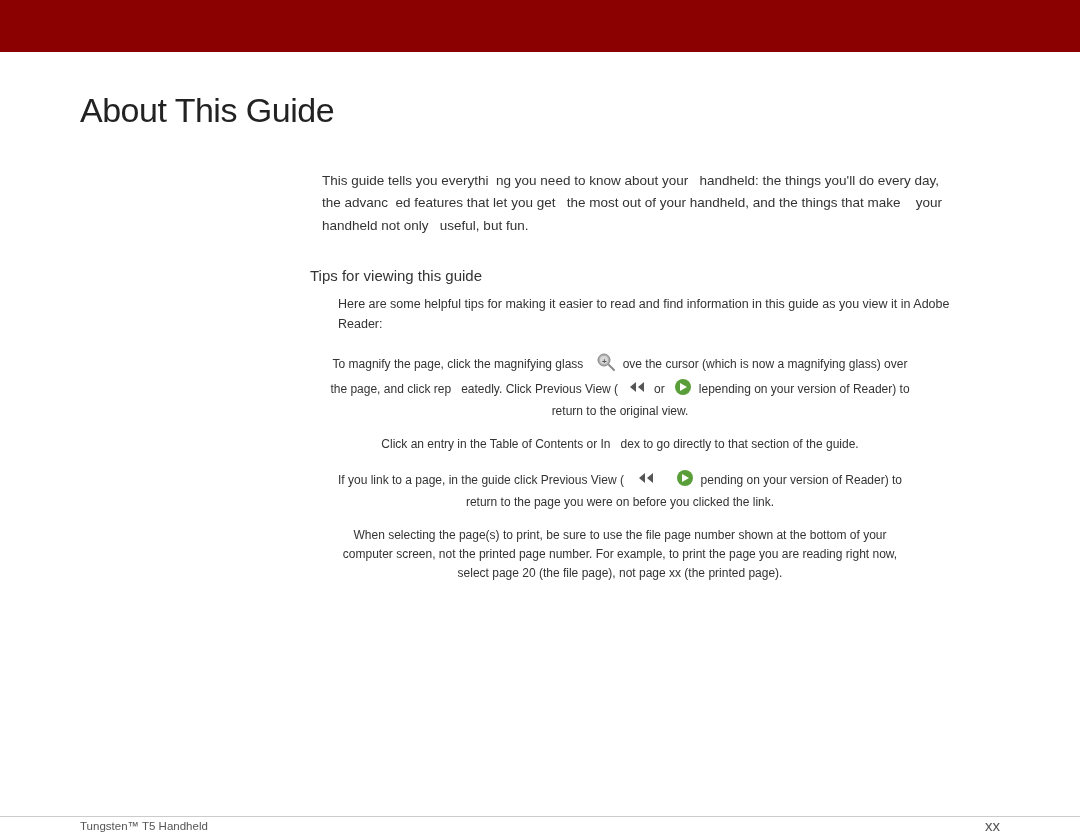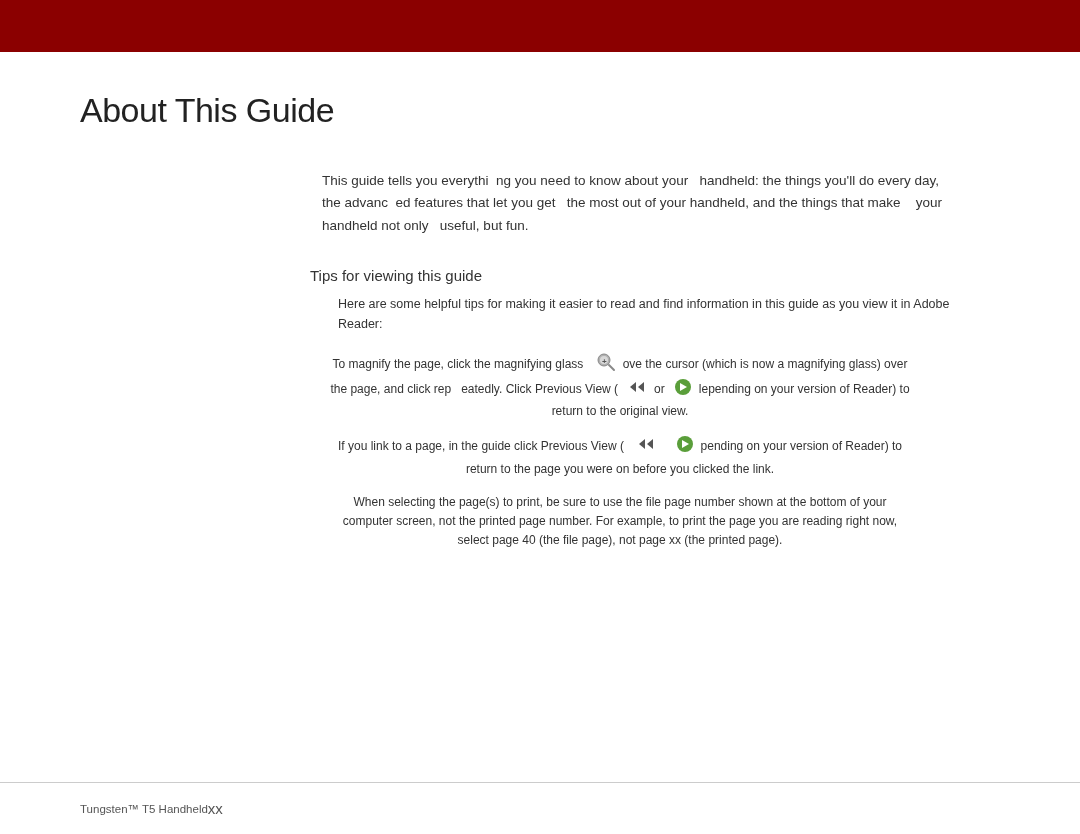--- a/index.html
+++ b/index.html
@@ -101,23 +101,23 @@
     }
 
     .inline-icon {
       display: inline-block;
       vertical-align: middle;
       margin: 0 3px;
     }
 
     .footer-bar {
       border-top: 1px solid #cccccc;
-      padding: 17px 80px;
-      display: flex;
-      justify-content: flex-start;
+      padding: 0 80px;
+      display: flex;
+      justify-content: space-between;
       align-items: center;
       flex-shrink: 0;
     }
 
     .footer-left {
       font-size: 11.5px;
       color: #555555;
     }
 
     .footer-right {
@@ -169,41 +169,44 @@
           or&nbsp;
           <span class="inline-icon">
             <svg width="18" height="18" viewBox="0 0 18 18">
               <circle cx="9" cy="9" r="8" fill="#5a9e3a"></circle>
               <polygon points="6,5 6,13 13,9" fill="white"></polygon>
             </svg>
           </span>
           lepending on your version of Reader) to return to the original view.
         </div>
 
+        <div class="tip-item">
+          Click an entry in the Table of Contents or In&nbsp;&nbsp;&nbsp;dex to go directly to that section of the guide.
+        </div>
 
         <div class="tip-item">
           If you link to a page, in the guide click Previous View (&nbsp;&nbsp;
           <span class="inline-icon">
             <svg width="20" height="14" viewBox="0 0 20 14">
               <polygon points="8,2 2,7 8,12" fill="#555"></polygon>
               <polygon points="16,2 10,7 16,12" fill="#555"></polygon>
             </svg>
           </span>
           &nbsp;&nbsp;
           <span class="inline-icon">
             <svg width="18" height="18" viewBox="0 0 18 18">
               <circle cx="9" cy="9" r="8" fill="#5a9e3a"></circle>
               <polygon points="6,5 6,13 13,9" fill="white"></polygon>
             </svg>
           </span>
           pending on your version of Reader) to return to the page you were on before you clicked the link.
         </div>
 
         <div class="tip-item">
-          When selecting the page(s) to print, be sure to use the file page number shown at the bottom of your computer screen, not the printed page number. For example, to print the page you are reading right now, select page 40 (the file page), not page xx (the printed page).
+          When selecting the page(s) to print, be sure to use the file page number shown at the bottom of your computer screen, not the printed page number. For example, to print the page you are reading right now, select page 20 (the file page), not page xx (the printed page).
         </div>
       </div>
 
     </div>
 
     <div class="footer-bar">
       <span class="footer-left">Tungsten™ T5 Handheld</span>
       <span class="footer-right">xx</span>
     </div>
   </div>

